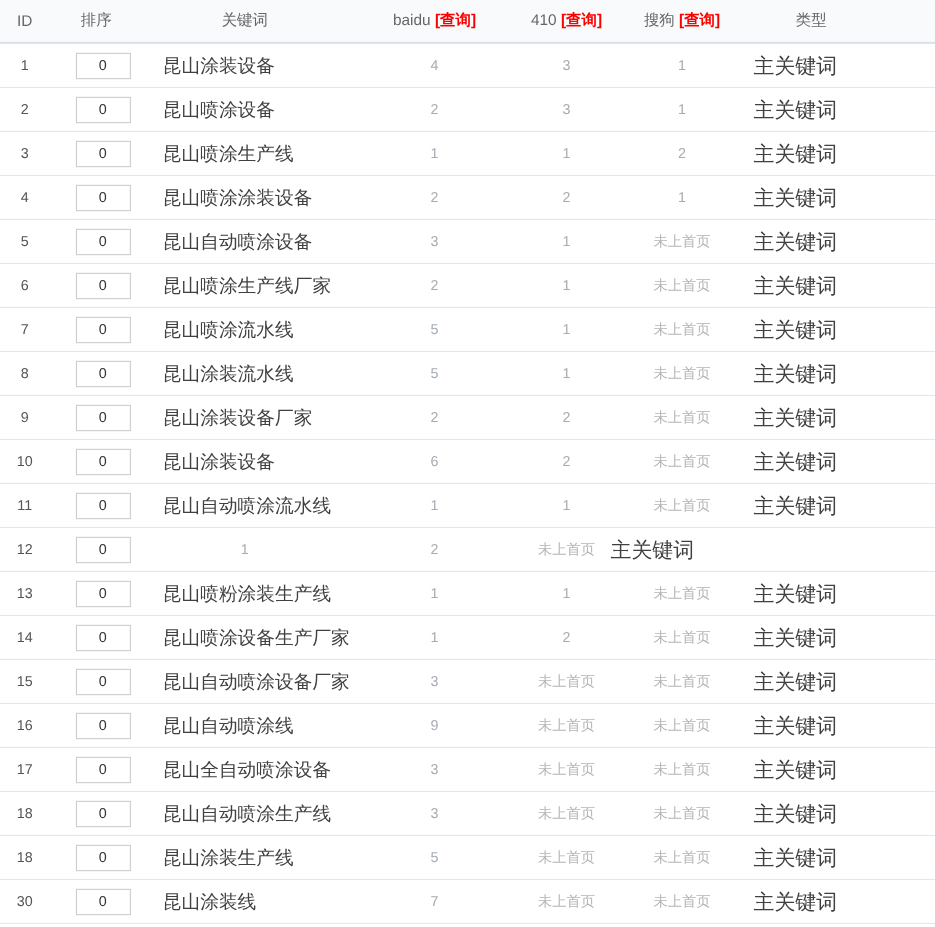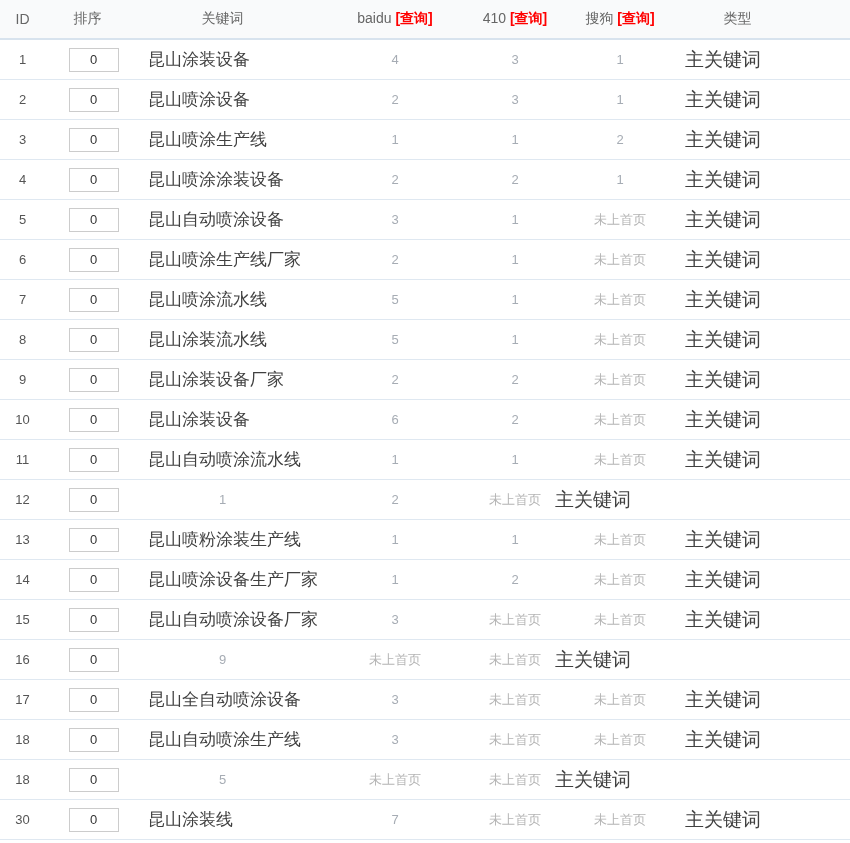--- a/index.html
+++ b/index.html
@@ -233,20 +233,21 @@
     <div class="rank">3</div>
     <div class="rank not-ranked">未上首页</div>
     <div class="rank not-ranked">未上首页</div>
     <div class="td-type">主关键词</div>
     <div></div>
   </div>
 
   <div class="tr">
     <div class="td-id">16</div>
     <div class="td-sort"><input class="sort-input" type="text" value="0" style=""></div>
+    <div class="td-kw">昆山自动喷涂线</div>
     <div class="rank">9</div>
     <div class="rank not-ranked">未上首页</div>
     <div class="rank not-ranked">未上首页</div>
     <div class="td-type">主关键词</div>
     <div></div>
   </div>
 
   <div class="tr">
     <div class="td-id">17</div>
     <div class="td-sort"><input class="sort-input" type="text" value="0" style=""></div>
@@ -265,20 +266,21 @@
     <div class="rank">3</div>
     <div class="rank not-ranked">未上首页</div>
     <div class="rank not-ranked">未上首页</div>
     <div class="td-type">主关键词</div>
     <div></div>
   </div>
 
   <div class="tr">
     <div class="td-id">18</div>
     <div class="td-sort"><input class="sort-input" type="text" value="0" style=""></div>
+    <div class="td-kw">昆山涂装生产线</div>
     <div class="rank">5</div>
     <div class="rank not-ranked">未上首页</div>
     <div class="rank not-ranked">未上首页</div>
     <div class="td-type">主关键词</div>
     <div></div>
   </div>
 
   <div class="tr">
     <div class="td-id">30</div>
     <div class="td-sort"><input class="sort-input" type="text" value="0" style=""></div>

